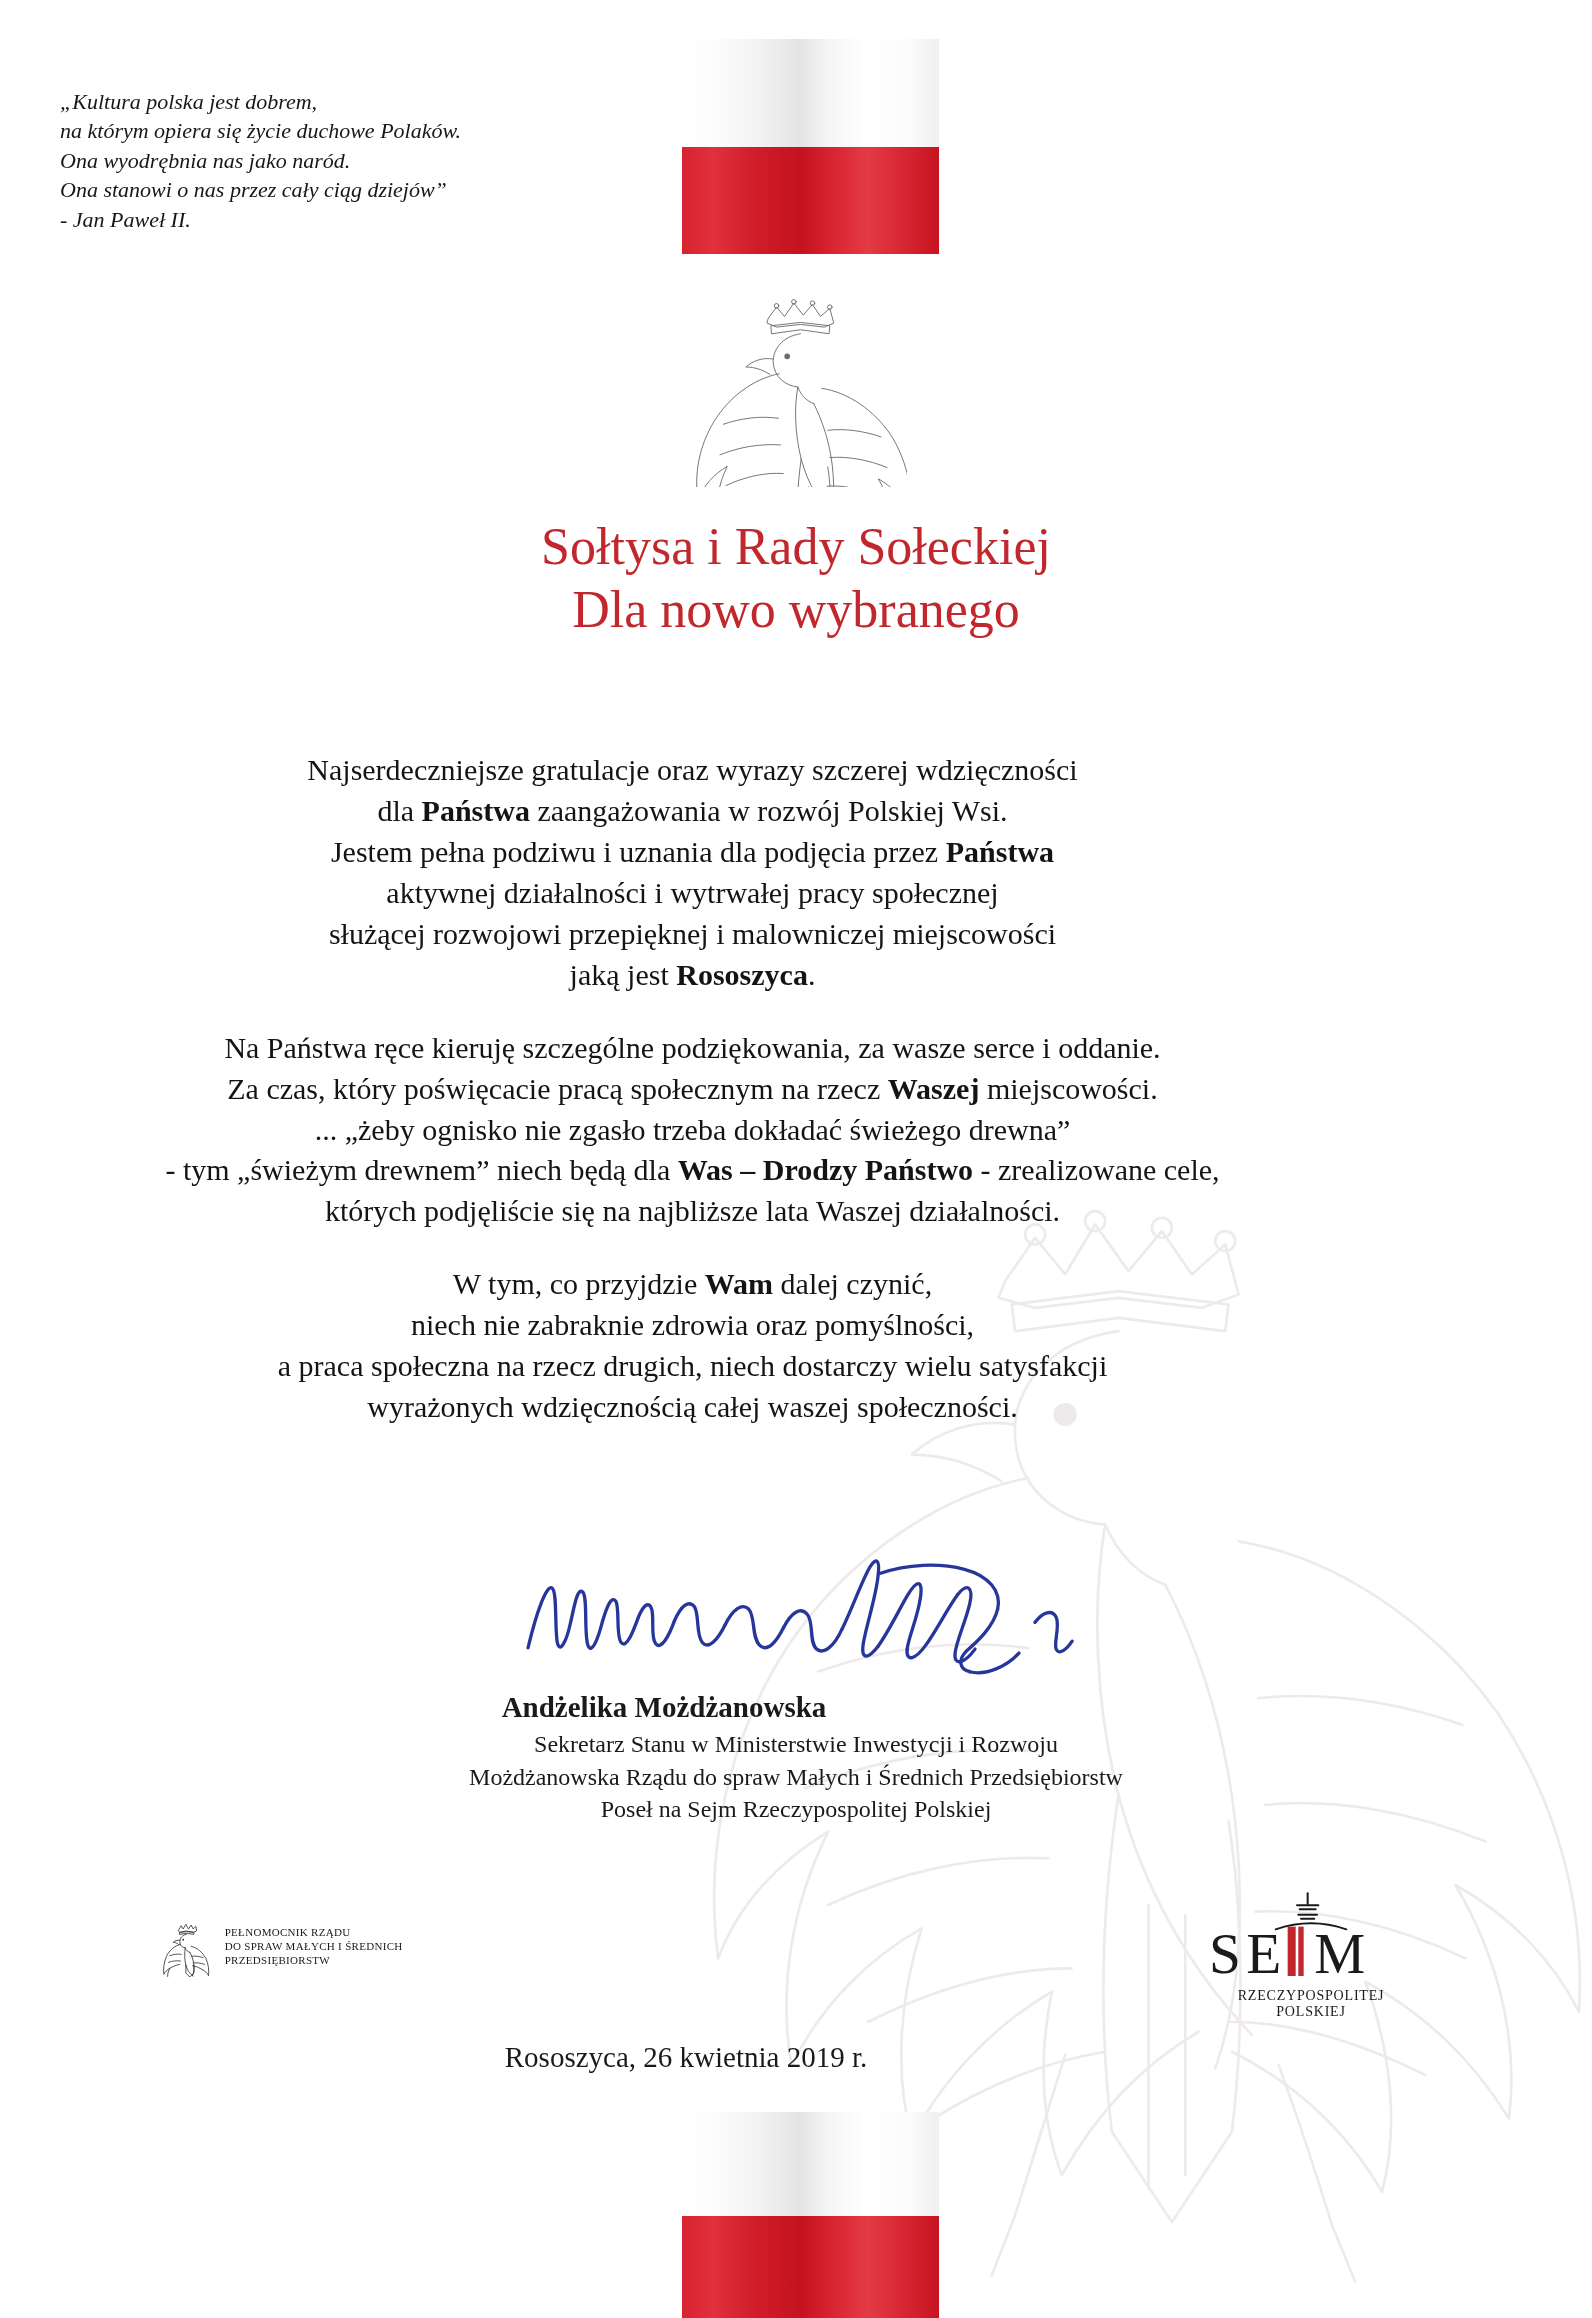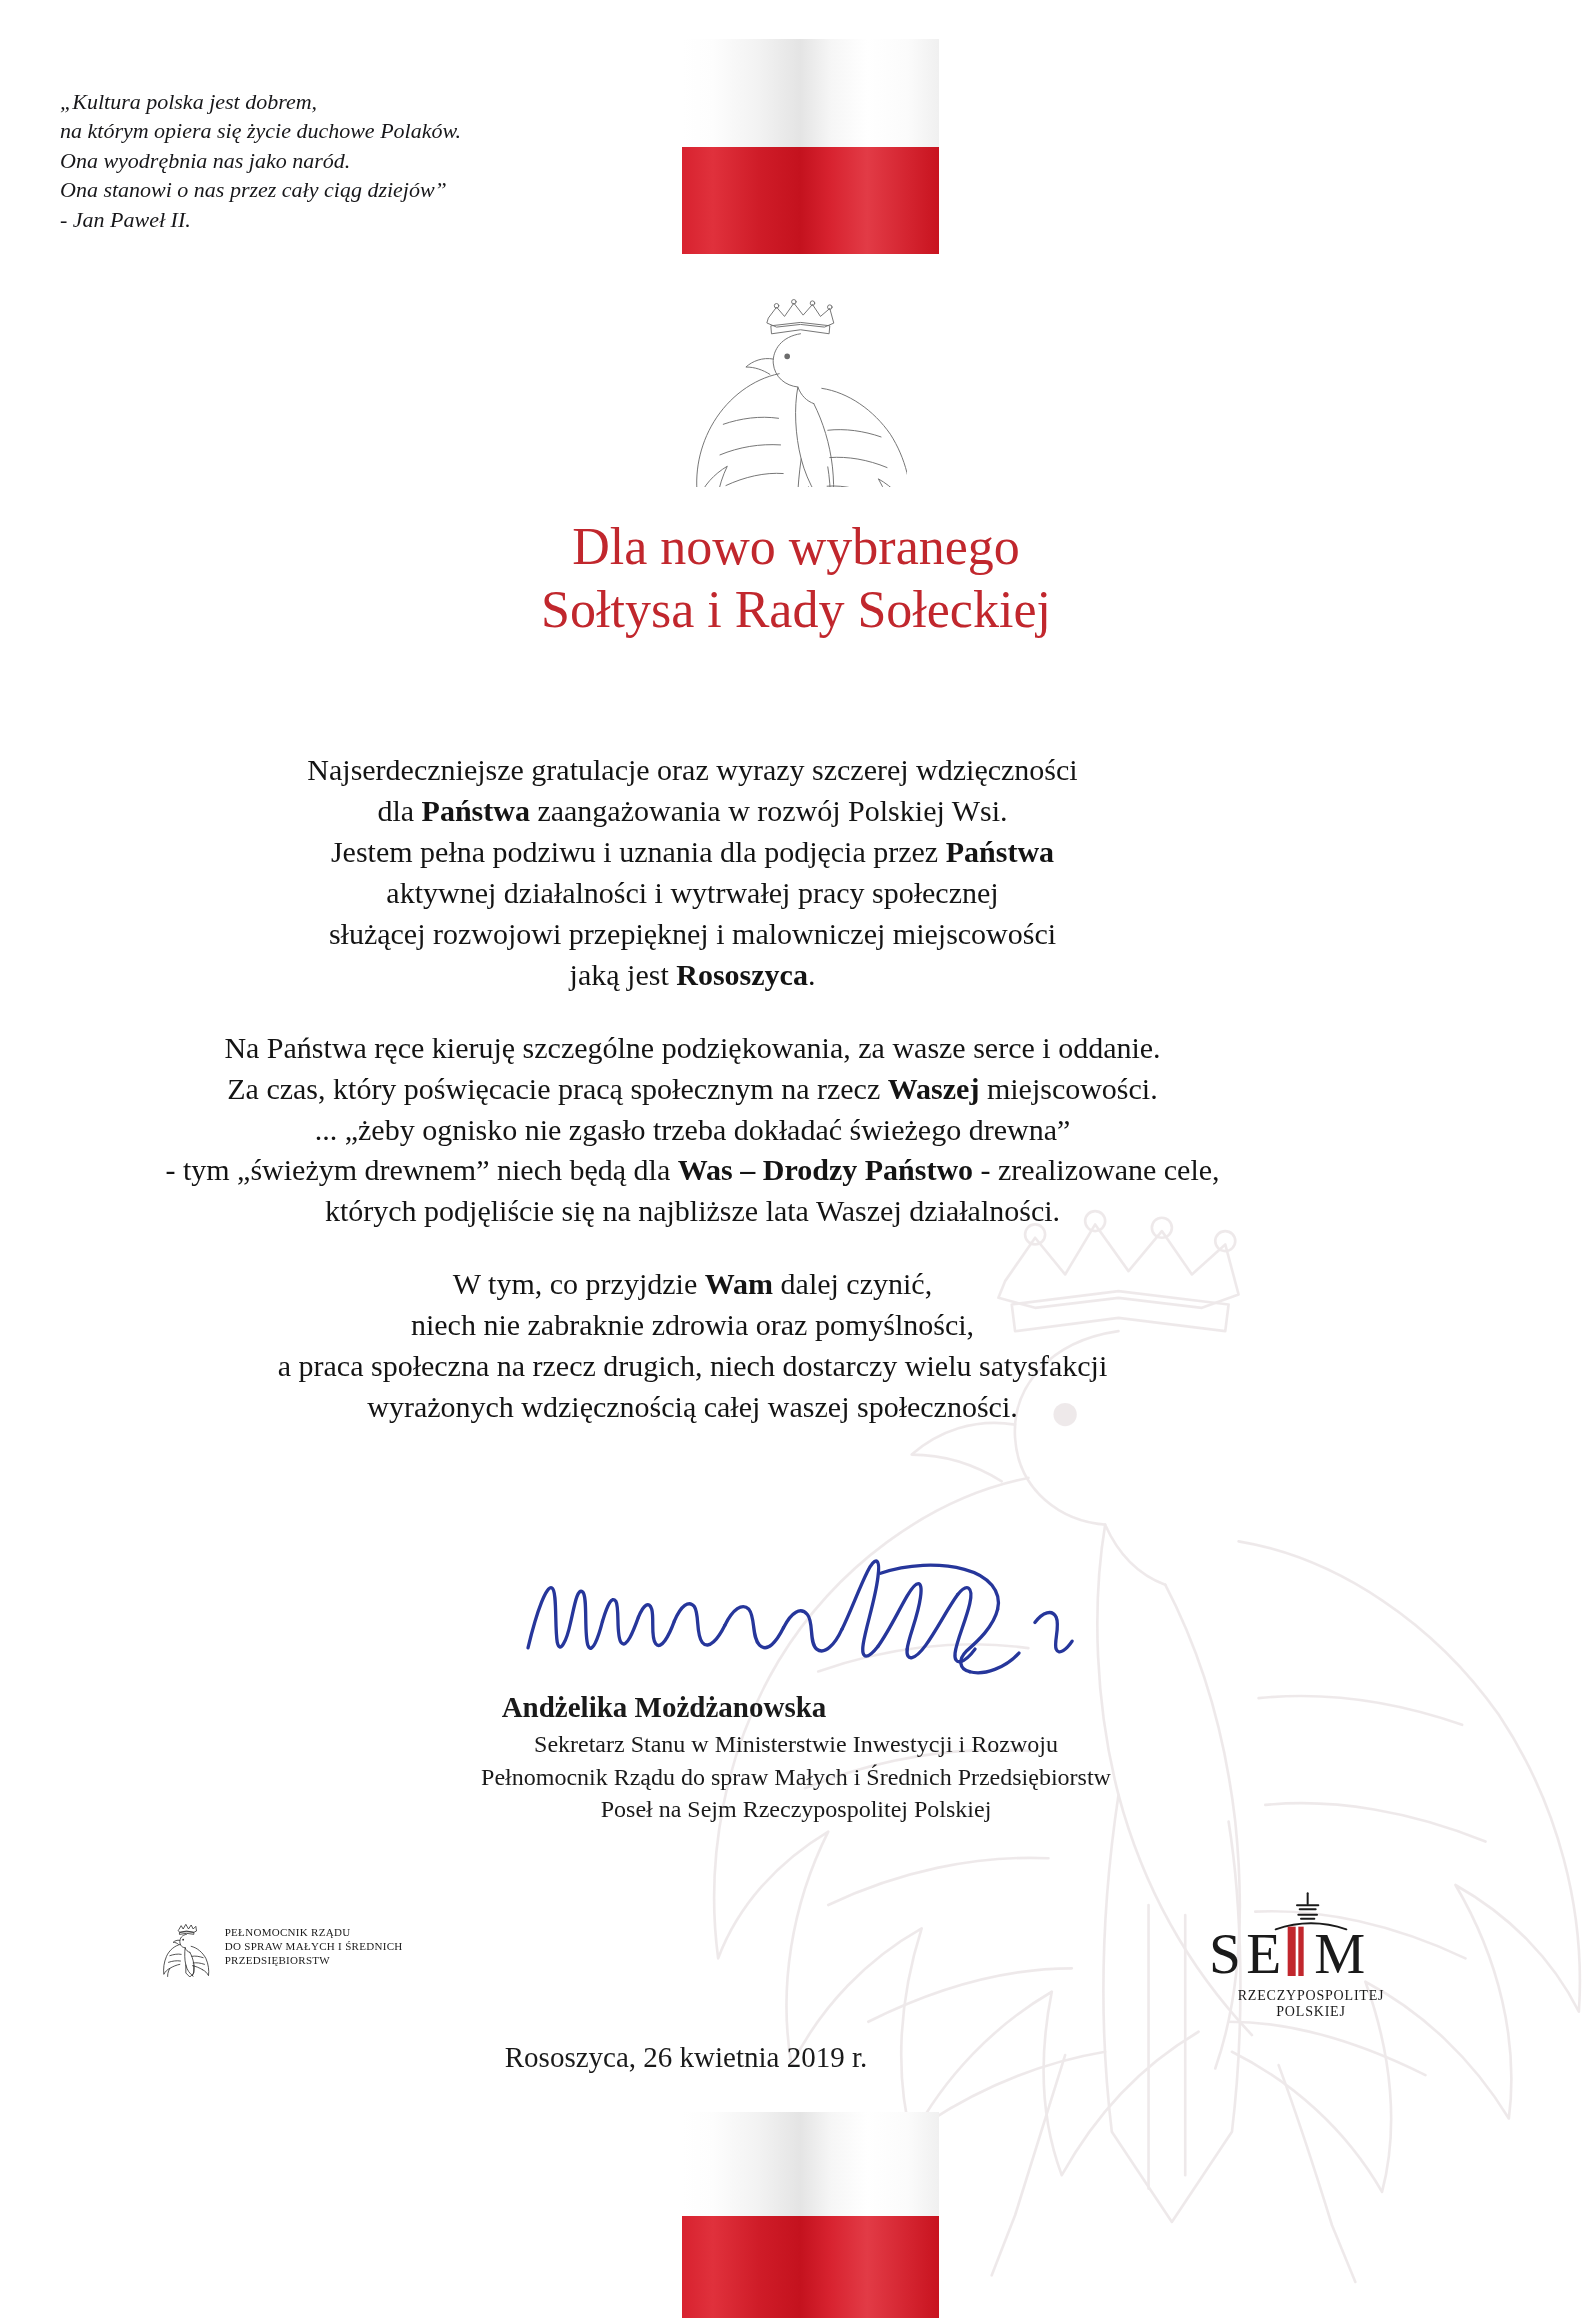--- a/index.html
+++ b/index.html
@@ -299,22 +299,22 @@
 
     <path d="M161 258 C155 300 153 344 158 385 L180 418 L202 385 C207 344 206 300 201 270"></path>
     <path d="M172 300 L172 402 M186 304 L186 396"></path>
 
     <path d="M140 340 C133 364 127 384 122 400 L114 422"></path>
     <path d="M221 344 C230 368 236 388 241 404 L249 426"></path>
   </g>
 </svg>
 
 <div class="title">
+  <div>Sołtysa i Rady Sołeckiej</div>
   <div>Dla nowo wybranego</div>
-  <div>Sołtysa i Rady Sołeckiej</div>
 </div>
 
 <div class="body-text">
   <div class="para">
     <div><span>Najserdeczniejsze gratulacje oraz wyrazy szczerej wdzięczności</span></div>
     <div><span>dla </span><b>Państwa</b><span> zaangażowania w rozwój Polskiej Wsi.</span></div>
     <div><span>Jestem pełna podziwu i uznania dla podjęcia przez </span><b>Państwa</b></div>
     <div><span>aktywnej działalności i wytrwałej pracy społecznej</span></div>
     <div><span>służącej rozwojowi przepięknej i malowniczej miejscowości</span></div>
     <div><span>jaką jest </span><b>Rososzyca</b><span>.</span></div>
@@ -353,21 +353,21 @@
     <path d="M560 38 C600 24 648 22 686 32 C724 42 742 66 736 92"></path>
     <path d="M736 92 C730 118 706 140 690 154 C676 168 678 182 694 186"></path>
     <path d="M694 186 C716 192 748 180 768 158"></path>
     <path d="M792 112 C804 96 818 92 824 104 C830 118 820 142 824 152 C828 162 840 152 848 140"></path>
   </g>
 </svg>
 
 <div class="sig-name">Andżelika Możdżanowska</div>
 <div class="sig-lines">
   <div>Sekretarz Stanu w Ministerstwie Inwestycji i Rozwoju</div>
-  <div>Pełnomocnik Rządu do spraw Małych i Średnich Przedsiębiorstw</div>
+  <div>Możdżanowska Rządu do spraw Małych i Średnich Przedsiębiorstw</div>
   <div>Poseł na Sejm Rzeczypospolitej Polskiej</div>
 </div>
 
 <div class="logo-left">
   <svg class="mini-eagle" viewBox="0 0 70 84" xmlns="http://www.w3.org/2000/svg" aria-hidden="true">
     <g fill="none" stroke="#2a2a2a" stroke-width="1.2" stroke-linejoin="round" stroke-linecap="round">
       <path d="M24 12 L27 7 L30 12 L34 5 L38 12 L42 6 L45 12 L49 8 L50 15 L46 17 L35 16 L25 17 L23 15 Z"></path>
       <path d="M25 17 L35 15 L46 17 L46 20 L35 18.5 L25 20 Z"></path>
       <path d="M35 20 C28 21 25 26 25 31 C25 37 29 40 33 40 C34 44 37 46 40 47"></path>
       <path d="M25 29 C21 28 17 30 15 32 C18 32 21 33 23 35"></path>

